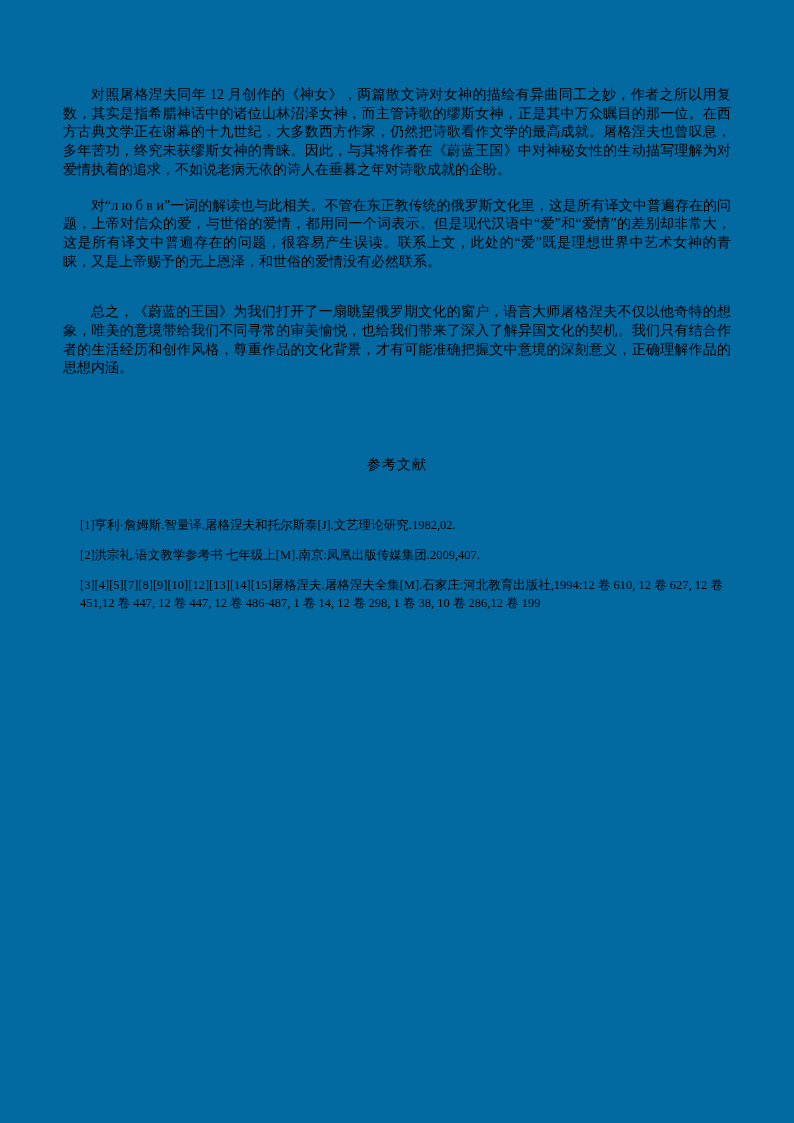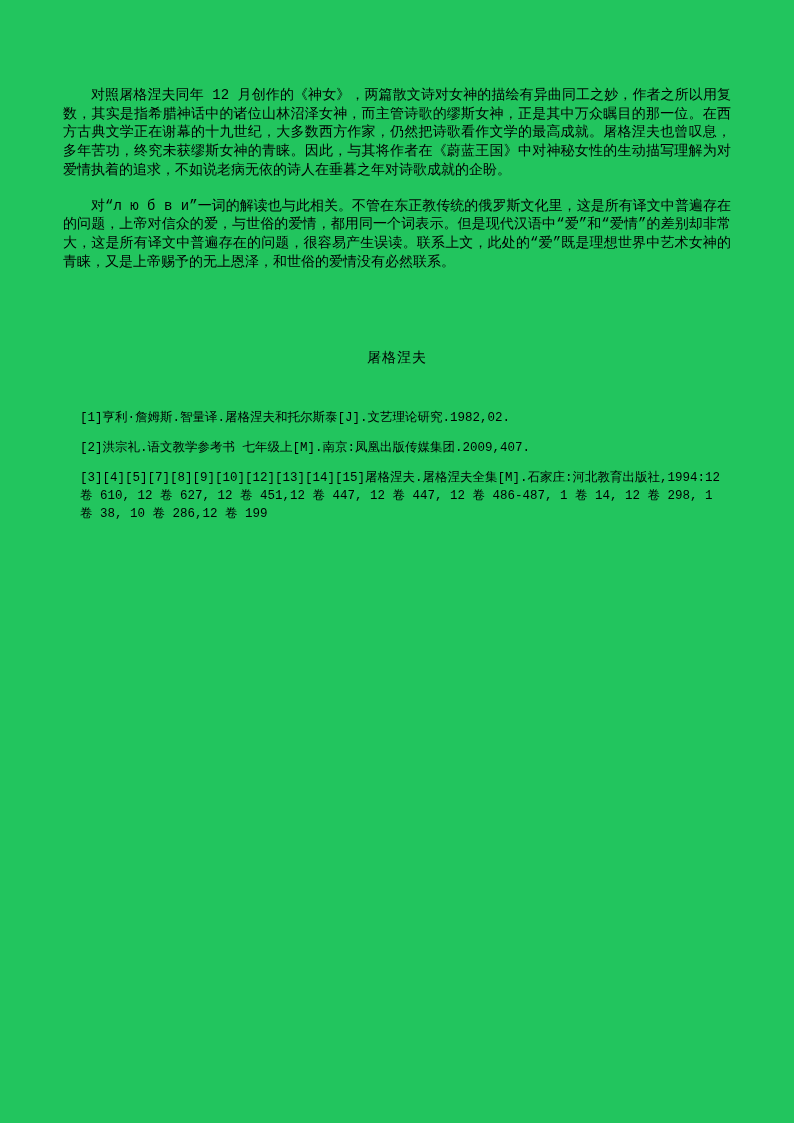--- a/index.html
+++ b/index.html
@@ -4,25 +4,25 @@
 <style>
   html, body {
     margin: 0;
     padding: 0;
     background: #ffffff;
   }
   .page {
     position: relative;
     width: 794px;
     height: 1123px;
-    background: #22c55e;
+    background: #0369a1;
     box-sizing: border-box;
     outline: 1px solid #c8c8c8;
     overflow: hidden;
-    font-family: Liberation Mono, monospace;
+    font-family: Liberation Serif, serif;
     color: #000000;
   }
   .content {
     position: absolute;
     top: 86px;
     left: 63px;
     width: 668px;
   }
   .body-para {
     margin: 0;
@@ -57,22 +57,23 @@
 </head>
 <body>
 
 <div class="page">
   <div class="content">
 
     <p class="body-para gap-small">对照屠格涅夫同年 12 月创作的《神女》，两篇散文诗对女神的描绘有异曲同工之妙，作者之所以用复数，其实是指希腊神话中的诸位山林沼泽女神，而主管诗歌的缪斯女神，正是其中万众瞩目的那一位。在西方古典文学正在谢幕的十九世纪，大多数西方作家，仍然把诗歌看作文学的最高成就。屠格涅夫也曾叹息，多年苦功，终究未获缪斯女神的青睐。因此，与其将作者在《蔚蓝王国》中对神秘女性的生动描写理解为对爱情执着的追求，不如说老病无依的诗人在垂暮之年对诗歌成就的企盼。</p>
 
     <p class="body-para gap-large">对“л ю б в и”一词的解读也与此相关。不管在东正教传统的俄罗斯文化里，这是所有译文中普遍存在的问题，上帝对信众的爱，与世俗的爱情，都用同一个词表示。但是现代汉语中“爱”和“爱情”的差别却非常大，这是所有译文中普遍存在的问题，很容易产生误读。联系上文，此处的“爱”既是理想世界中艺术女神的青睐，又是上帝赐予的无上恩泽，和世俗的爱情没有必然联系。</p>
 
+    <p class="body-para">总之，《蔚蓝的王国》为我们打开了一扇眺望俄罗期文化的窗户，语言大师屠格涅夫不仅以他奇特的想象，唯美的意境带给我们不同寻常的审美愉悦，也给我们带来了深入了解异国文化的契机。我们只有结合作者的生活经历和创作风格，尊重作品的文化背景，才有可能准确把握文中意境的深刻意义，正确理解作品的思想内涵。</p>
 
-    <h3 class="ref-heading">屠格涅夫</h3>
+    <h3 class="ref-heading">参考文献</h3>
 
     <div class="ref-list">
       <p class="ref-item">[1]亨利·詹姆斯.智量译.屠格涅夫和托尔斯泰[J].文艺理论研究.1982,02.</p>
       <p class="ref-item">[2]洪宗礼.语文教学参考书 七年级上[M].南京:凤凰出版传媒集团.2009,407.</p>
       <p class="ref-item">[3][4][5][7][8][9][10][12][13][14][15]屠格涅夫.屠格涅夫全集[M].石家庄:河北教育出版社,1994:12 卷 610, 12 卷 627, 12 卷 451,12 卷 447, 12 卷 447, 12 卷 486-487, 1 卷 14, 12 卷 298, 1 卷 38, 10 卷 286,12 卷 199</p>
     </div>
 
   </div>
 </div>
 

